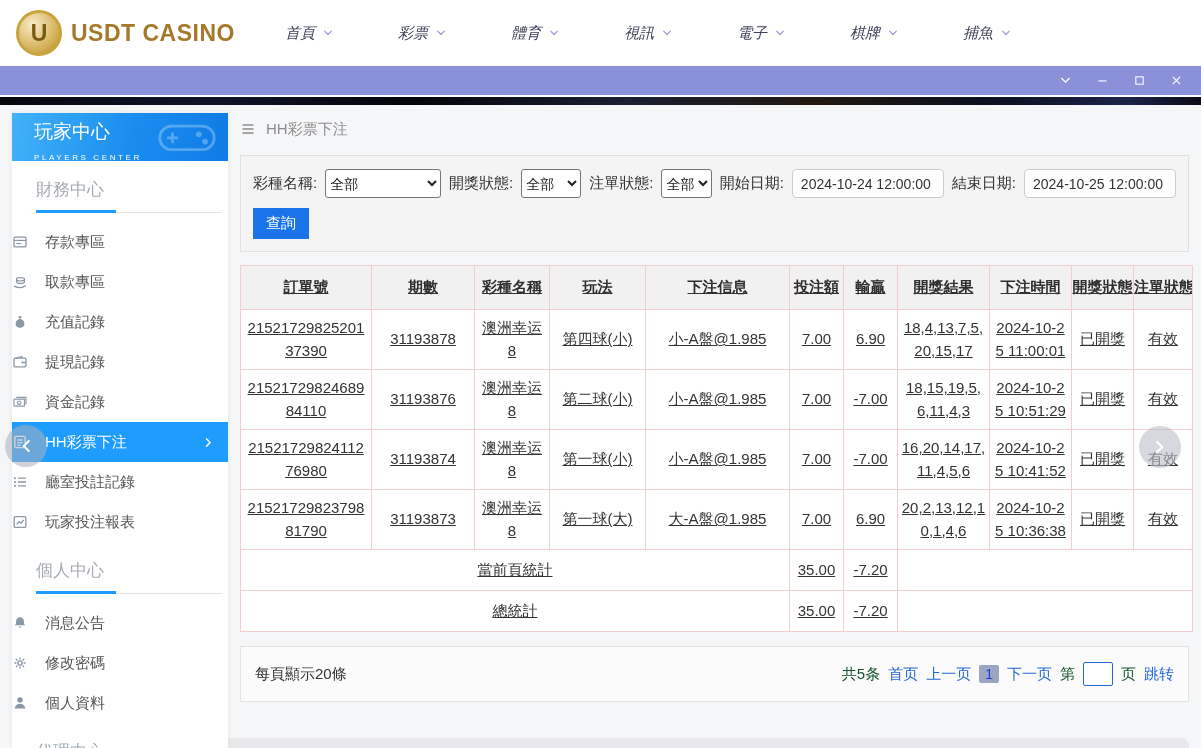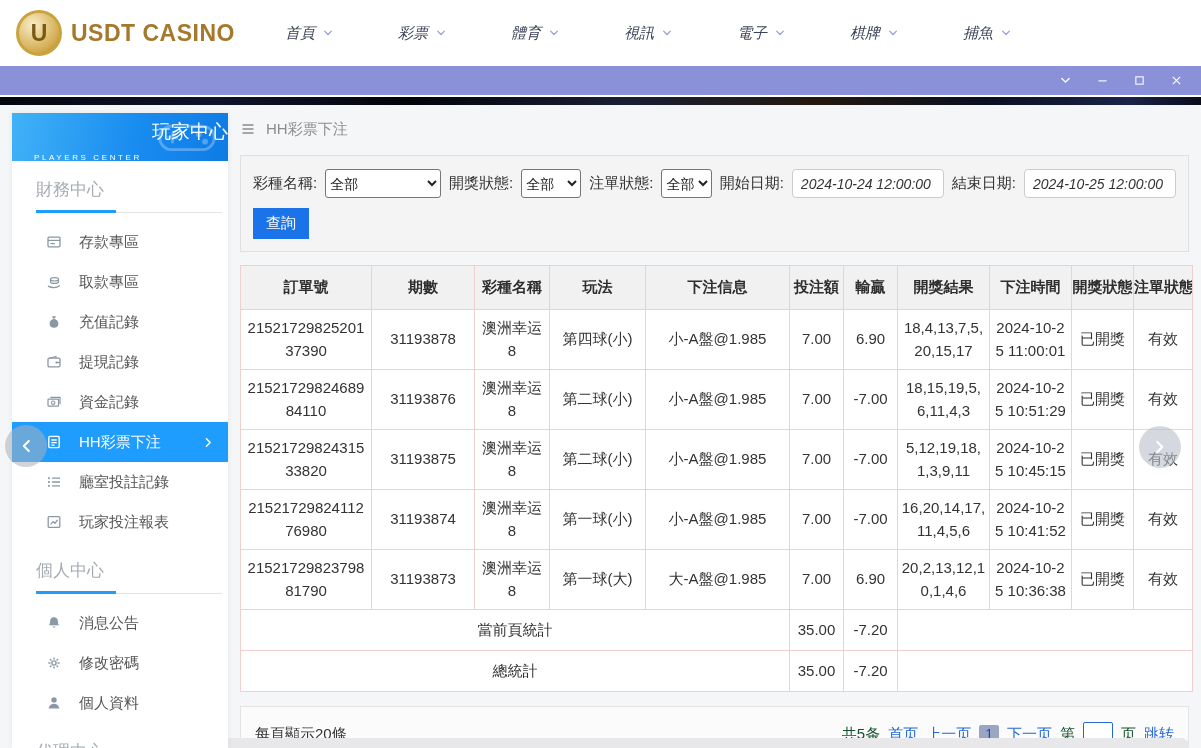--- a/index.html
+++ b/index.html
@@ -27,51 +27,51 @@
   .tb-btn{width:37px;height:100%;display:flex;align-items:center;justify-content:center;color:#fff;cursor:pointer;}
   .tb-btn .icon svg{width:13px;height:13px;}
 
   
   .banner-strip{position:absolute;top:95px;left:0;right:0;height:10px;border-top:2px solid #fff;box-sizing:border-box;
     background:linear-gradient(90deg,#05070f 0%,#10142a 18%,#03040a 34%,#1a1f33 52%,#23180f 68%,#0a1020 82%,#1b2348 94%,#0a0c18 100%);}
 
   
   .sidebar{position:absolute;left:12px;top:113px;bottom:0;width:216px;background:#fff;box-shadow:0 0 6px rgba(0,0,0,.07);z-index:5;overflow:hidden;}
   .side-header{height:48px;background:linear-gradient(100deg,#41b2f7 0%,#1a8df0 55%,#0f7be6 100%);color:#fff;padding:6px 0 0 22px;box-sizing:border-box;position:relative;}
-  .side-title{font-size:19px;text-align:right;}
+  .side-title{font-size:19px;}
   .side-sub{font-size:8px;letter-spacing:2.6px;margin-top:8px;}
   .gamepad{position:absolute;right:12px;top:5px;opacity:.3;color:#eaf6ff;}
   .gamepad svg{width:58px;height:38px;}
   .side-sec-title{font-size:17px;color:#a6abb3;padding:17px 0 9px 24px;}
   .side-divider{height:3px;margin:0 6px 9px 24px;position:relative;}
   .side-divider::after{content:'';position:absolute;left:0;right:0;bottom:0;height:1px;background:#e4e4e4;}
   .side-divider .blue{position:absolute;left:0;top:0;width:80px;height:3px;background:var(--accent,#1e9dff);z-index:1;}
-  .side-item{height:40px;display:flex;align-items:center;padding-left:34px;gap:17px;font-size:15px;color:#555;cursor:pointer;position:relative;}
+  .side-item{height:40px;display:flex;align-items:center;gap:17px;font-size:15px;color:#555;cursor:pointer;position:relative;}
   .side-item .icon{color:#8a97a5;}
   .side-item.active{background:var(--accent,#1e9dff);color:#fff;}
   .side-item.active .icon{color:#fff;}
   .side-item .side-arrow{position:absolute;right:13px;}
   .side-item .side-arrow svg{width:13px;height:13px;}
 
   
   .main{position:absolute;left:240px;top:105px;right:12px;}
   .breadcrumb{margin-top:15px;display:flex;align-items:center;gap:10px;font-size:15px;color:#8d8d8d;height:18px;}
   .breadcrumb .icon{color:#8d8d8d;cursor:pointer;}
 
   .filter-panel{margin-top:17px;background:#f4f4f4;border:1px solid #e0e0e0;padding:13px 12px 12px;box-sizing:border-box;}
   .filter-row{display:flex;align-items:center;gap:8px;font-size:15px;color:#333;flex-wrap:nowrap;}
   .filter-row label{white-space:nowrap;}
   select.sel{height:29px;border:1px solid #767676;border-radius:3px;background:#fff;font-size:14px;color:#222;}
   .sel-lottery{width:120px;}
   .sel-draw{width:62px;}
   .sel-order{width:52px;}
-  input.date-input{height:29px;width:152px;border:1px solid #ccc;border-radius:4px;padding:0 8px;font-size:14px;color:#333;box-sizing:border-box;background:#fff;font-style:italic;}
+  input.date-input{height:29px;width:152px;border:1px solid #ccc;border-radius:4px;padding:0 8px;font-size:14px;color:#333;box-sizing:border-box;background:#fff;}
   .btn-search{margin-top:10px;min-width:56px;height:31px;background:var(--button,#1a73e8);color:#fff;border:none;border-radius:0;font-size:15px;cursor:pointer;display:block;}
 
-  table.bets-table{margin-top:13px;width:100%;border-collapse:collapse;table-layout:fixed;background:#fff;}
+  table.bets-table{margin-top:13px;width:100%;border-collapse:collapse;table-layout:fixed;background:#fff;text-decoration:underline;}
   .bets-table th{background:#f1f1f1;border:1px solid var(--tborder,#f2cfcf);font-size:15px;font-weight:bold;color:#2e2e2e;height:43px;padding:0;white-space:nowrap;overflow:hidden;}
   .bets-table td{border:1px solid var(--tborder,#f2cfcf);font-size:15px;color:#333;text-align:center;height:55px;padding:2px 3px;word-break:break-all;line-height:1.5;}
   .bets-table tr.sum-row td{height:36px;line-height:1.2;}
 
   .pagination{margin-top:14px;background:#fbfbfb;border:1px solid #e3e3e3;height:56px;display:flex;align-items:center;justify-content:space-between;padding:0 14px;box-sizing:border-box;font-size:15px;color:#333;}
   .pg-right{display:flex;align-items:center;gap:8px;}
   .pg-total,.pg-dark{color:#14532d;}
   a.pg-link{color:var(--link,#2468d4);text-decoration:none;cursor:pointer;}
   .pg-current{background:#9aa6c2;color:#1d3fd2;padding:1px 6px;border-radius:2px;font-size:14px;}
   input.pg-input{width:30px;height:24px;border:1px solid var(--link,#2468d4);border-radius:2px;box-sizing:border-box;background:#fff;}
@@ -406,33 +406,20 @@
           <td>第二球(小)</td>
           <td>小-A盤@1.985</td>
           <td>7.00</td>
           <td>-7.00</td>
           <td>18,15,19,5,6,11,4,3</td>
           <td>2024-10-25 10:51:29</td>
           <td>已開獎</td>
           <td>有效</td>
         </tr>
         <tr class="data-row">
-          <td>2152172982431533820</td>
-          <td>31193875</td>
-          <td>澳洲幸运8</td>
-          <td>第二球(小)</td>
-          <td>小-A盤@1.985</td>
-          <td>7.00</td>
-          <td>-7.00</td>
-          <td>5,12,19,18,1,3,9,11</td>
-          <td>2024-10-25 10:45:15</td>
-          <td>已開獎</td>
-          <td>有效</td>
-        </tr>
-        <tr class="data-row">
           <td>2152172982411276980</td>
           <td>31193874</td>
           <td>澳洲幸运8</td>
           <td>第一球(小)</td>
           <td>小-A盤@1.985</td>
           <td>7.00</td>
           <td>-7.00</td>
           <td>16,20,14,17,11,4,5,6</td>
           <td>2024-10-25 10:41:52</td>
           <td>已開獎</td>

